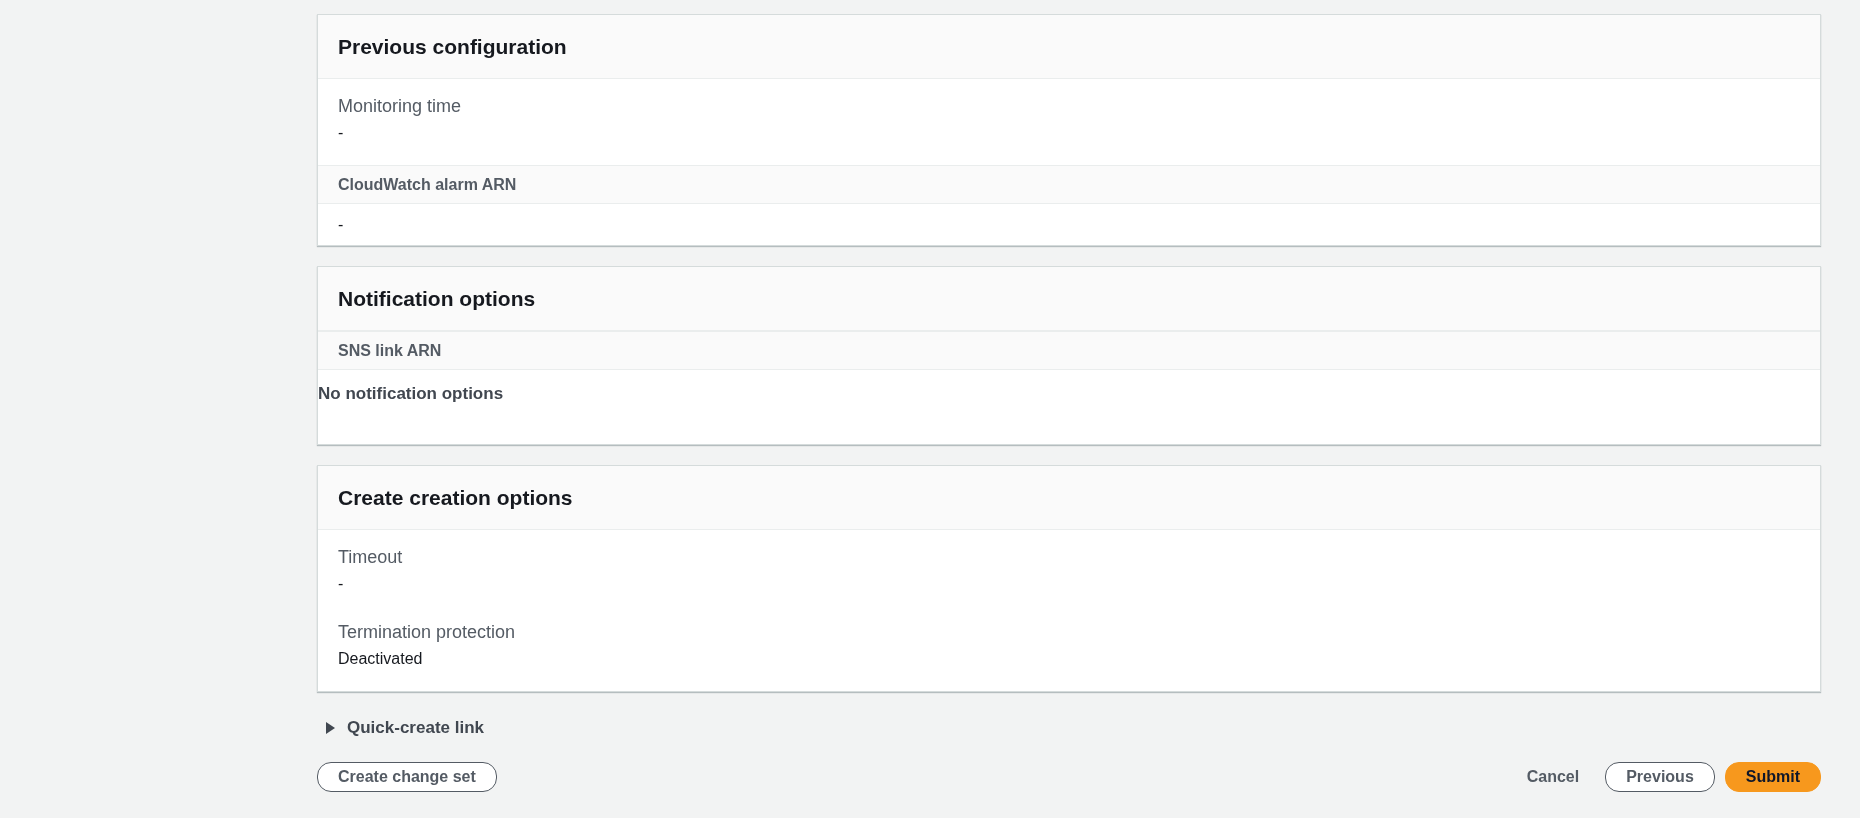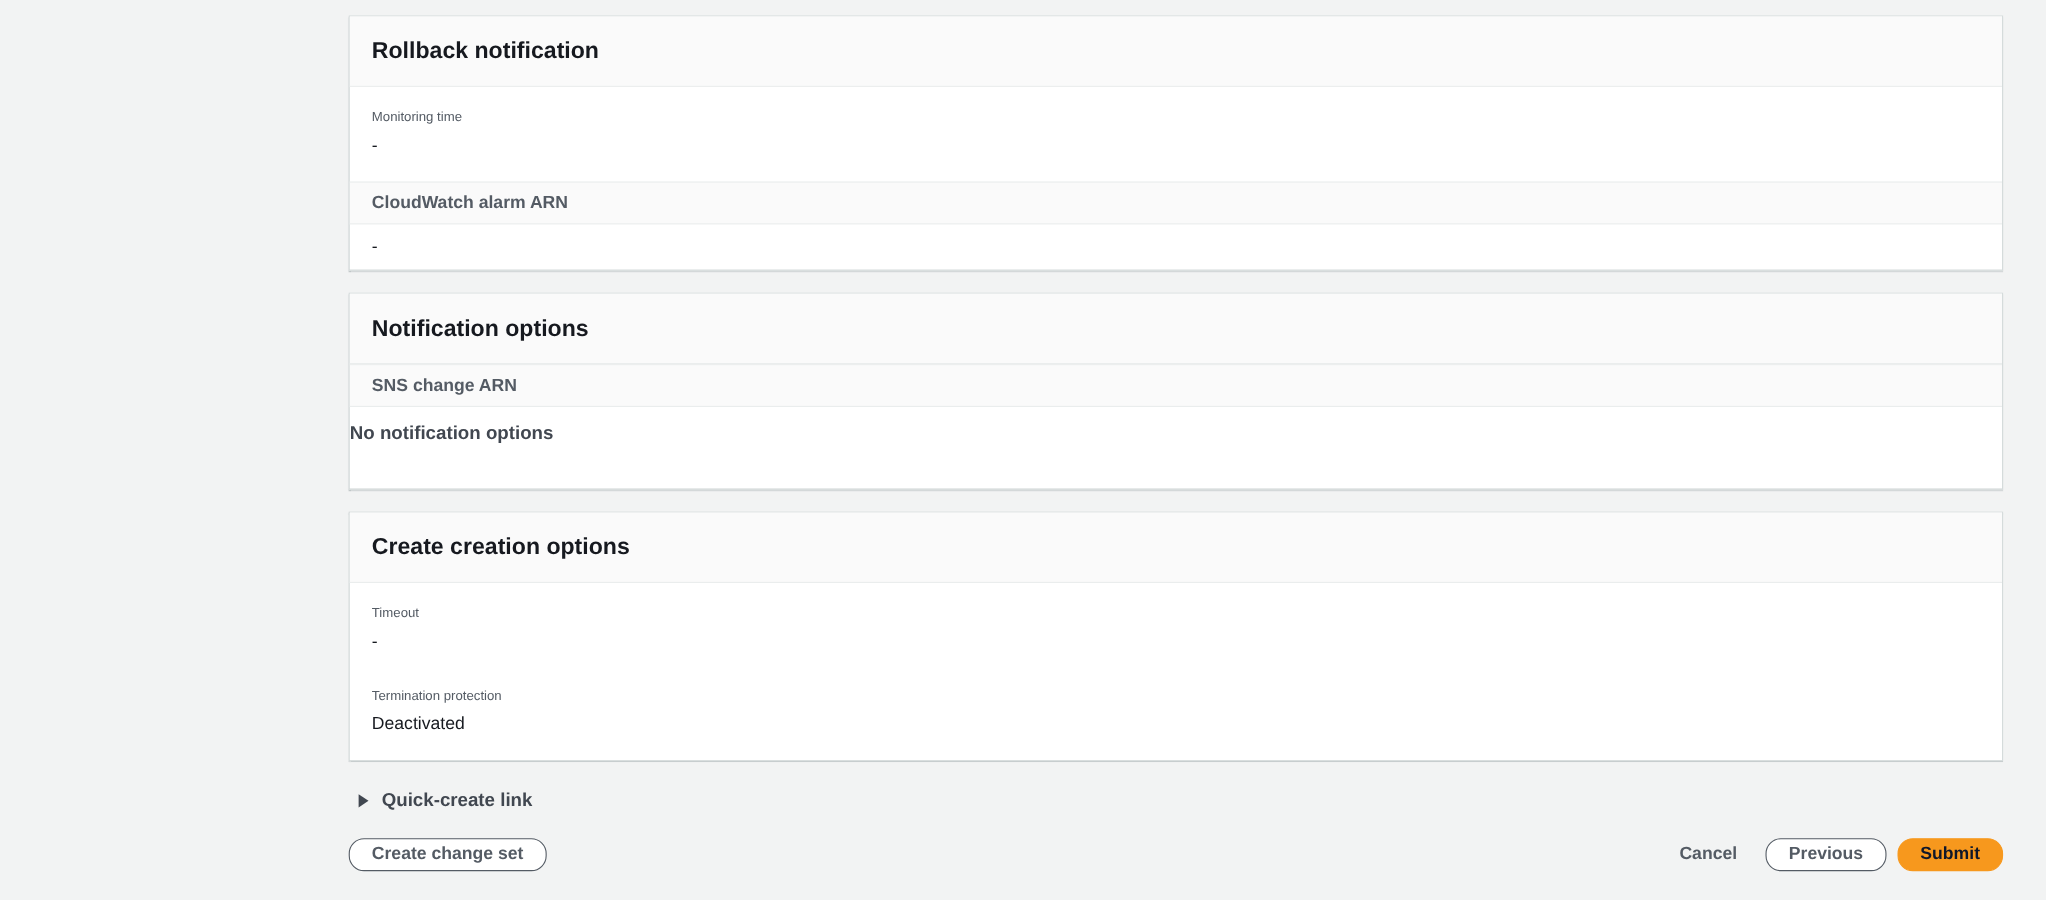--- a/index.html
+++ b/index.html
@@ -30,21 +30,21 @@
   }
   .panel-title {
     font-size: 21px;
     line-height: 25px;
     font-weight: 700;
     color: #16191f;
   }
   .field-section { padding: 18px 20px 22px; }
   .field + .field { margin-top: 29px; }
   .field-label {
-    font-size: 12px;
+    font-size: 18px;
     line-height: 19px;
     color: #545b64;
   }
   .field-value {
     margin-top: 7px;
     font-size: 16px;
     line-height: 20px;
     color: #16191f;
   }
   .subrow {
@@ -132,37 +132,37 @@
     color: #0f172a;
   }
 </style>
 </head>
 <body>
 
 <div class="content">
 
   <section class="panel">
     <div class="panel-header">
-      <h2 class="panel-title">Rollback notification</h2>
+      <h2 class="panel-title">Previous configuration</h2>
     </div>
     <div class="field-section">
       <div class="field">
         <div class="field-label">Monitoring time</div>
         <div class="field-value">-</div>
       </div>
     </div>
     <div class="subrow">CloudWatch alarm ARN</div>
     <div class="value-row">-</div>
   </section>
 
   <section class="panel">
     <div class="panel-header">
       <h2 class="panel-title">Notification options</h2>
     </div>
-    <div class="subrow">SNS change ARN</div>
+    <div class="subrow">SNS link ARN</div>
     <div class="empty-state">
       <div class="empty-title">No notification options</div>
     </div>
   </section>
 
   <section class="panel">
     <div class="panel-header">
       <h2 class="panel-title">Create creation options</h2>
     </div>
     <div class="field-section">

